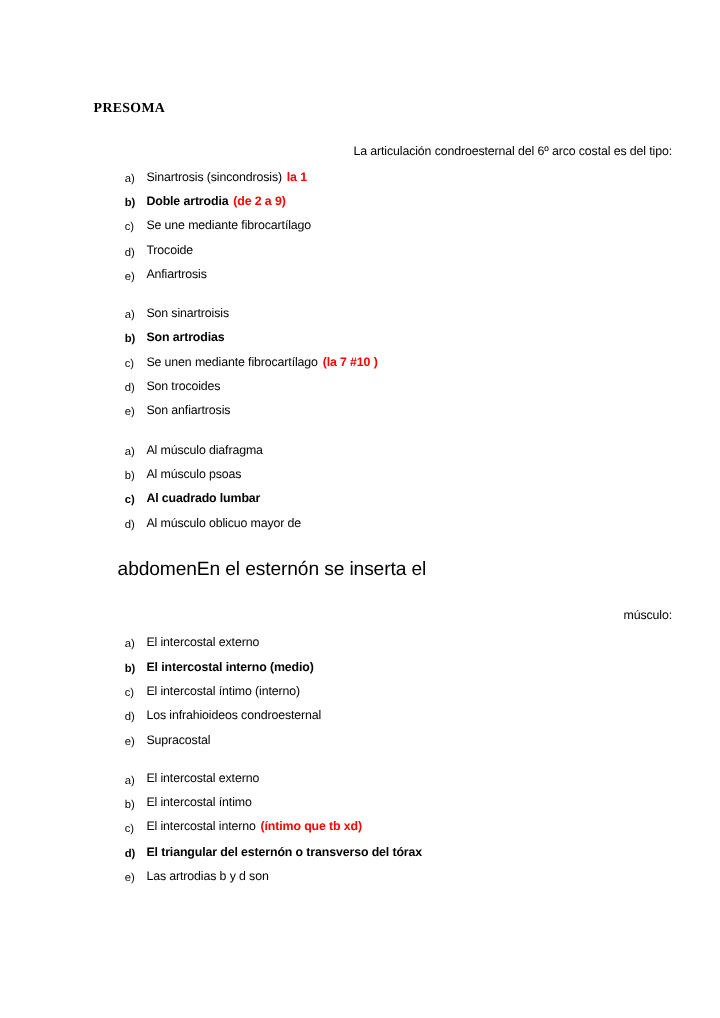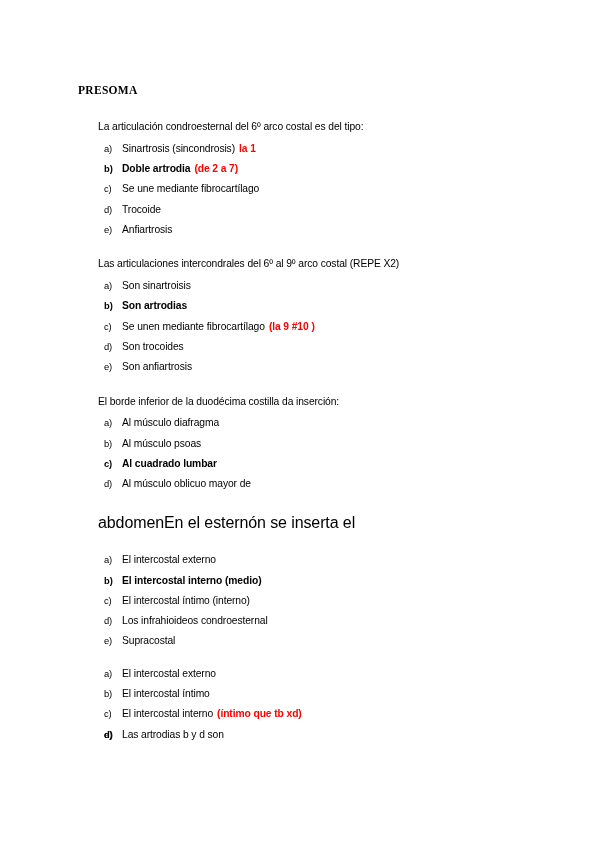--- a/index.html
+++ b/index.html
@@ -31,20 +31,21 @@
     line-height: 1.2;
   }
   .qblock {
     margin: 0 0 0 0;
   }
   .qstem {
     font-size: 10.3px;
     line-height: 1.35;
     margin: 0 0 10px 20px;
     letter-spacing: -0.1px;
+    text-align: right;
   }
   .plain-para {
     font-size: 16px;
     line-height: 1.35;
     margin: 0 0 22px 20px;
     letter-spacing: -0.1px;
   }
   ol.opts {
     list-style: none;
     margin: 0 0 22px 0;
@@ -81,62 +82,61 @@
 <body>
 
 <div class="page">
 
   <h1 class="doc-title">PRESOMA</h1>
 
   <div class="qblock">
     <p class="qstem">La articulación condroesternal del 6º arco costal es del tipo:</p>
     <ol class="opts">
       <li><span class="marker">a)</span><span>Sinartrosis (sincondrosis)</span><span class="ann-sp"></span><span class="ann">la 1</span></li>
-      <li class="bold"><span class="marker">b)</span><span>Doble artrodia</span><span class="ann-sp"></span><span class="ann">(de 2 a 7)</span></li>
+      <li class="bold"><span class="marker">b)</span><span>Doble artrodia</span><span class="ann-sp"></span><span class="ann">(de 2 a 9)</span></li>
       <li><span class="marker">c)</span><span>Se une mediante fibrocartílago</span><span class="ann"></span></li>
       <li><span class="marker">d)</span><span>Trocoide</span><span class="ann"></span></li>
       <li><span class="marker">e)</span><span>Anfiartrosis</span><span class="ann"></span></li>
     </ol>
   </div>
 
   <div class="qblock">
-    <p class="qstem">Las articulaciones intercondrales del 6º al 9º arco costal (REPE X2)</p>
     <ol class="opts">
       <li><span class="marker">a)</span><span>Son sinartroisis</span><span class="ann"></span></li>
       <li class="bold"><span class="marker">b)</span><span>Son artrodias</span><span class="ann"></span></li>
-      <li><span class="marker">c)</span><span>Se unen mediante fibrocartílago</span><span class="ann-sp"></span><span class="ann">(la 9 #10 )</span></li>
+      <li><span class="marker">c)</span><span>Se unen mediante fibrocartílago</span><span class="ann-sp"></span><span class="ann">(la 7 #10 )</span></li>
       <li><span class="marker">d)</span><span>Son trocoides</span><span class="ann"></span></li>
       <li><span class="marker">e)</span><span>Son anfiartrosis</span><span class="ann"></span></li>
     </ol>
   </div>
 
   <div class="qblock">
-    <p class="qstem">El borde inferior de la duodécima costilla da inserción:</p>
     <ol class="opts">
       <li><span class="marker">a)</span><span>Al músculo diafragma</span><span class="ann"></span></li>
       <li><span class="marker">b)</span><span>Al músculo psoas</span><span class="ann"></span></li>
       <li class="bold"><span class="marker">c)</span><span>Al cuadrado lumbar</span><span class="ann"></span></li>
       <li><span class="marker">d)</span><span>Al músculo oblicuo mayor de</span><span class="ann"></span></li>
     </ol>
   </div>
 
   <div class="qblock">
     <p class="plain-para">abdomenEn el esternón se inserta el</p>
+    <p class="qstem">músculo:</p>
     <ol class="opts">
       <li><span class="marker">a)</span><span>El intercostal externo</span><span class="ann"></span></li>
       <li class="bold"><span class="marker">b)</span><span>El intercostal interno (medio)</span><span class="ann"></span></li>
       <li><span class="marker">c)</span><span>El intercostal íntimo (interno)</span><span class="ann"></span></li>
       <li><span class="marker">d)</span><span>Los infrahioideos condroesternal</span><span class="ann"></span></li>
       <li><span class="marker">e)</span><span>Supracostal</span><span class="ann"></span></li>
     </ol>
   </div>
 
   <div class="qblock">
     <ol class="opts">
       <li><span class="marker">a)</span><span>El intercostal externo</span><span class="ann"></span></li>
       <li><span class="marker">b)</span><span>El intercostal íntimo</span><span class="ann"></span></li>
       <li><span class="marker">c)</span><span>El intercostal interno</span><span class="ann-sp"></span><span class="ann">(íntimo que tb xd)</span></li>
-      <li class="bold"><span class="marker">d)</span><span class="ann"></span></li>
+      <li class="bold"><span class="marker">d)</span><span>El triangular del esternón o transverso del tórax</span><span class="ann"></span></li>
       <li><span class="marker">e)</span><span>Las artrodias b y d son</span><span class="ann"></span></li>
     </ol>
   </div>
 
 </div>
 
 </body></html>

